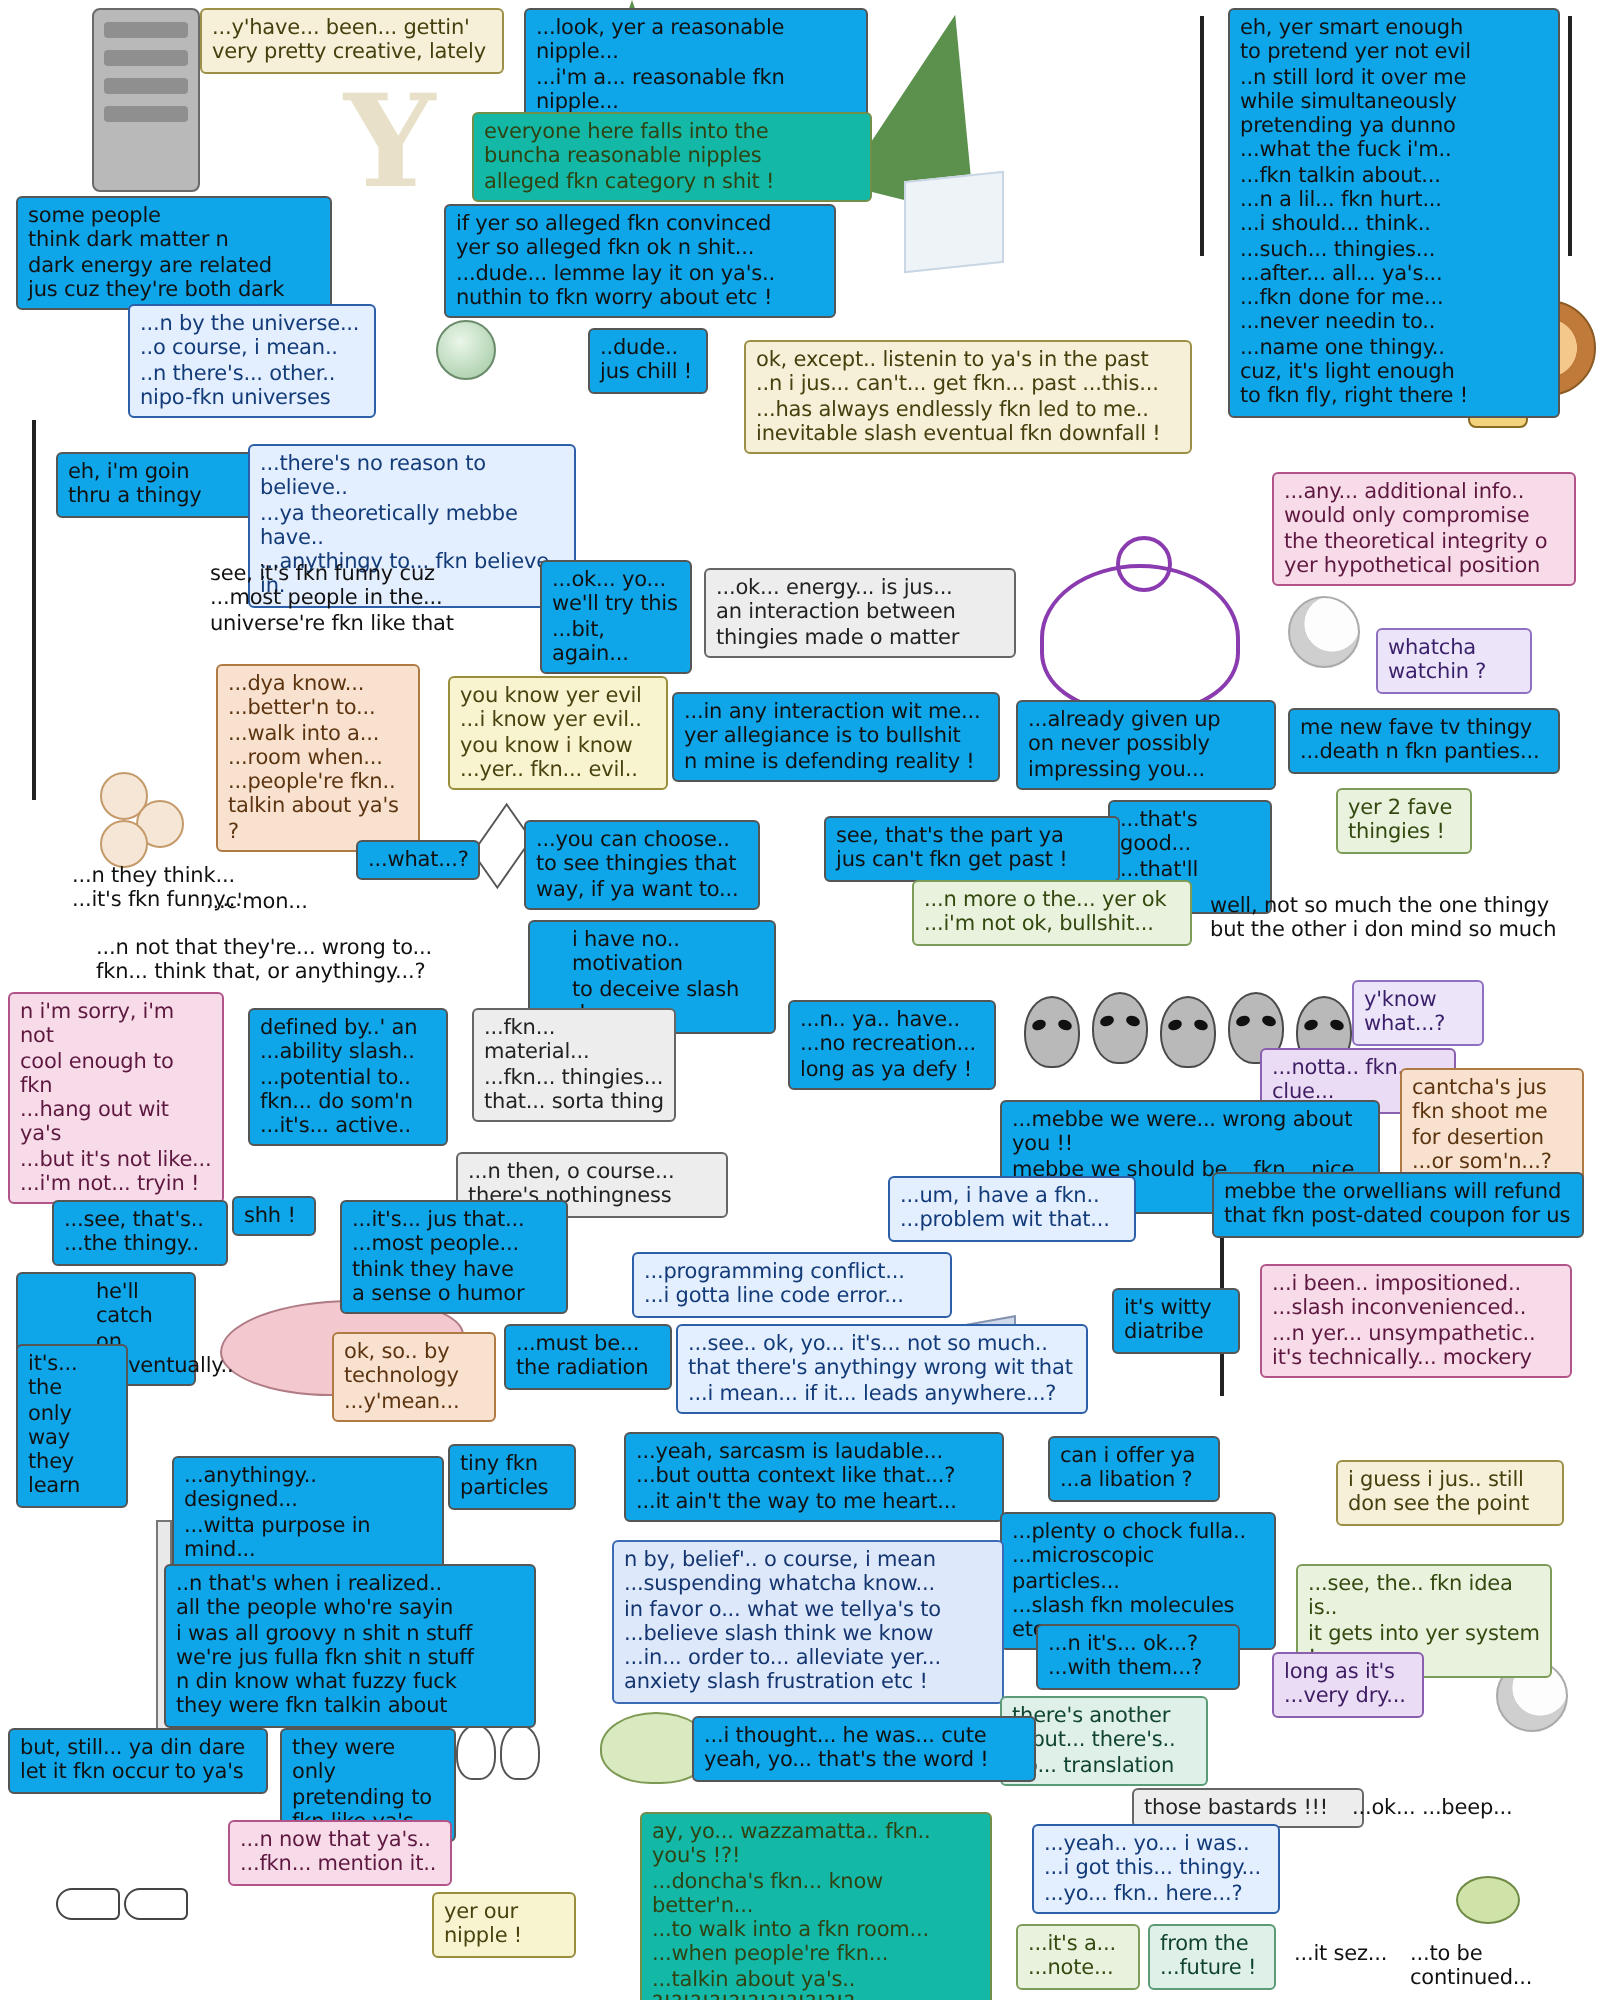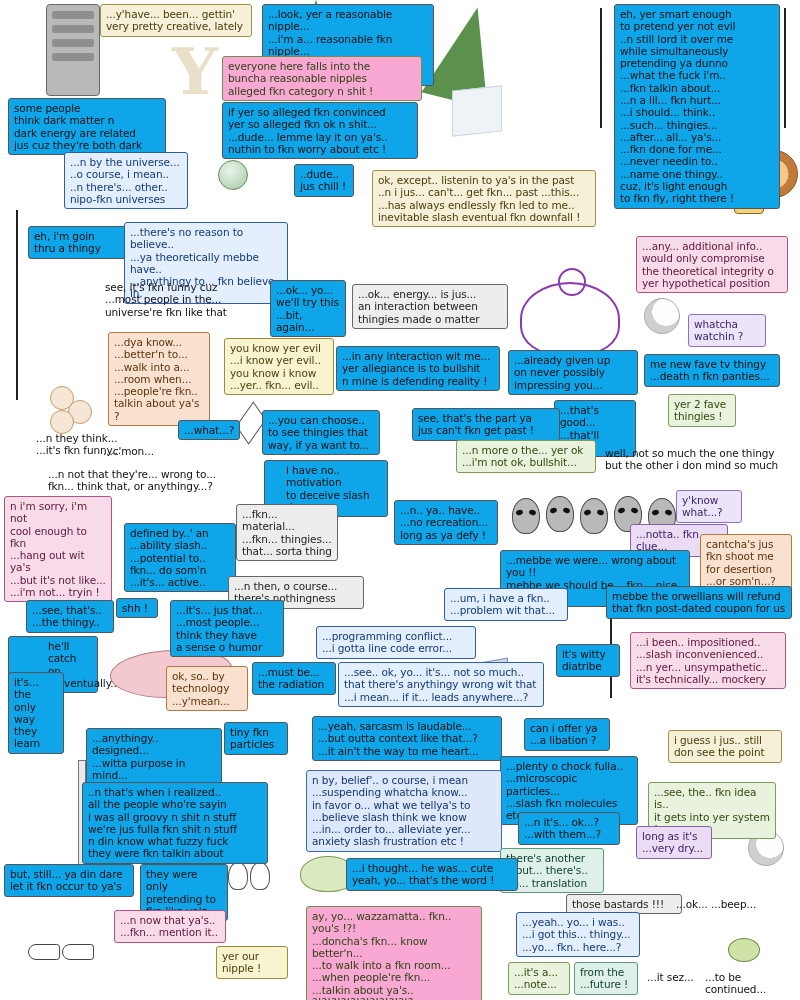--- a/index.html
+++ b/index.html
@@ -22,21 +22,21 @@
     line-height:1.17;
     color:#111;
     background:#ffffff;
     white-space:pre-line;
     letter-spacing:-0.1px;
   }
   
   .c-white{background:#0ea5e9;border-color:#555;}
   .c-blue{background:#e3eeff;border-color:#2c5fa8;color:#123b78;}
   .c-blue2{background:#dde9fb;border-color:#3b6bb5;color:#14356f;}
-  .c-green{background:#f9a8d4;border-color:#6f8f4a;color:#2f4312;}
+  .c-green{background:#14b8a6;border-color:#6f8f4a;color:#2f4312;margin-left:14px;}
   .c-green2{background:#e8f2dc;border-color:#7d9c57;color:#33490f;}
   .c-yellow{background:#f8f4cf;border-color:#9a8e3d;color:#4a4310;}
   .c-orange{background:#f8e2cf;border-color:#b07a44;color:#5c3410;}
   .c-pink{background:#f7dbe8;border-color:#b2548a;color:#5e1840;}
   .c-purple{background:#eadcf5;border-color:#8a5fb0;color:#3f1d63;}
   .c-gray{background:#ededed;border-color:#666;color:#222;}
   .c-lav{background:#ece4f8;border-color:#8e6fc0;color:#3a1f6b;}
   .c-mint{background:#dff0e8;border-color:#5a9b78;color:#114430;}
   .c-cream{background:#f6f0d8;border-color:#9d8f46;color:#46400e;}
 
@@ -277,21 +277,21 @@
   <div class="bub c-white" style="left:600px;top:444px;width:184px;border:none;background:transparent;">well, not so much the one thingy
 but the other i don mind so much</div>
   <div class="bub c-white" style="left:264px;top:460px;width:124px;padding-left:21px;">i have no.. motivation
 to deceive slash deny</div>
   <div class="bub c-white" style="left:98px;top:442px;width:62px;border:none;background:transparent;">...c'mon...</div>
   <div class="bub c-pink" style="left:4px;top:496px;width:108px;">n i'm sorry, i'm not
 cool enough to fkn
 ...hang out wit ya's
 ...but it's not like...
 ...i'm not... tryin !</div>
-  <div class="bub c-white" style="left:124px;top:523px;width:112px;">defined by..' an
+  <div class="bub c-white" style="left:124px;top:504px;width:100px;">defined by..' an
 ...ability slash..
 ...potential to..
 fkn... do som'n
 ...it's... active..</div>
   <div class="bub c-gray" style="left:236px;top:504px;width:102px;">...fkn... material...
 ...fkn... thingies...
 that... sorta thing</div>
   <div class="bub c-white" style="left:394px;top:500px;width:104px;">...n.. ya.. have..
 ...no recreation...
 long as ya defy !</div>

